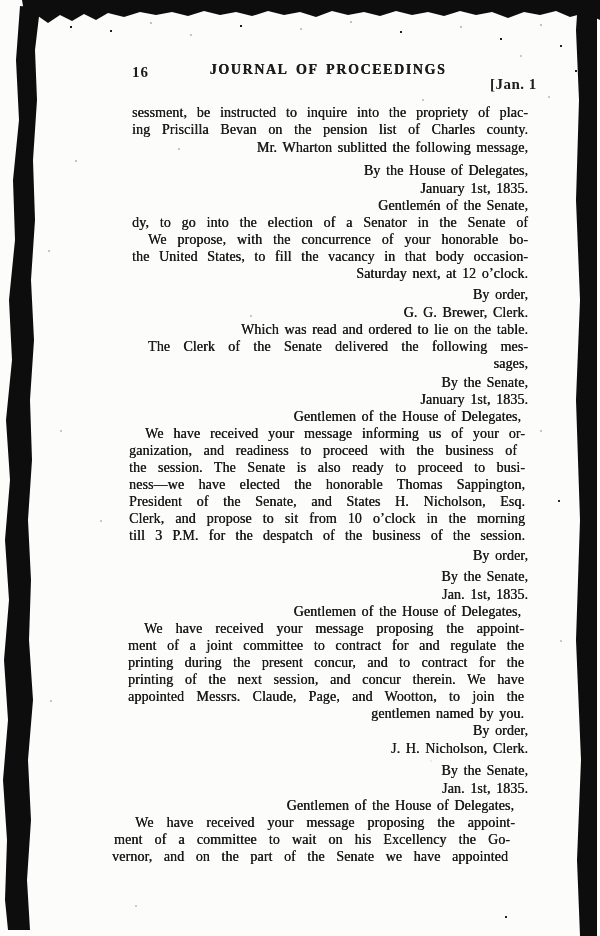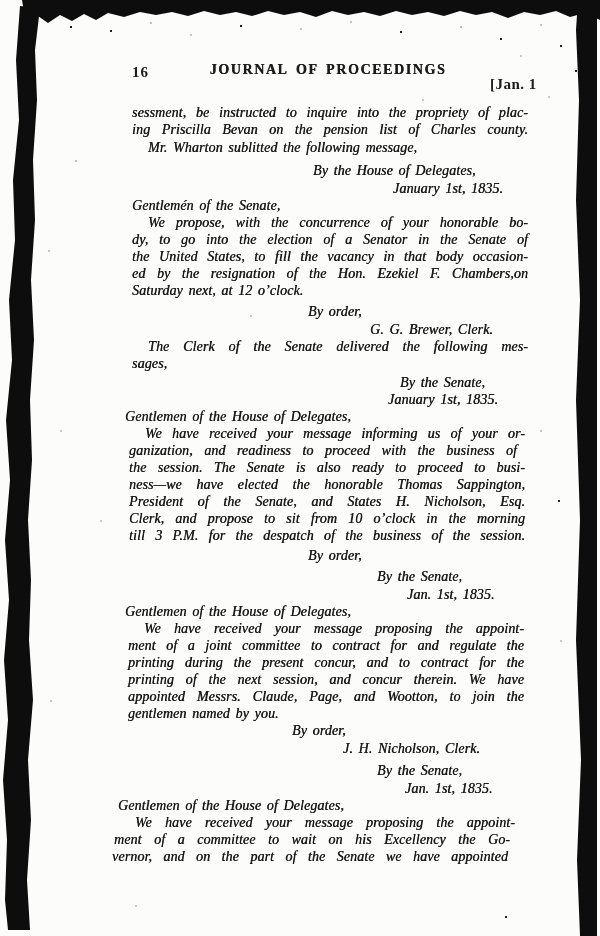--- a/index.html
+++ b/index.html
@@ -23,31 +23,31 @@
     font-weight:bold;font-size:14px;letter-spacing:1.6px;word-spacing:3px;
     text-shadow:0.3px 0 0 currentColor;
   }
   .datemark{
     position:absolute;left:490px;top:76px;
     font-weight:bold;font-size:15px;letter-spacing:0.5px;
   }
 
   
   .text-block{
-    position:absolute;left:132px;top:104px;width:396px;font-style:italic;
+    position:absolute;left:132px;top:104px;width:396px;
   }
   .line{
     height:17px;line-height:17px;font-size:14px;
     white-space:normal;color:#1b1b1b;
     text-shadow:0.35px 0 0 currentColor;
     letter-spacing:0.1px;
   }
   .line.j,.line.ij{text-align:justify;text-align-last:justify;}
   .line.ij,.line.il{text-indent:16px;}
-  .line.l,.line.il,.line.p{text-align:left;word-spacing:2px;}
+  .line.l,.line.il,.line.p{text-align:right;word-spacing:2px;}
 
   
   .speckles{
     position:absolute;left:0;top:0;width:2px;height:2px;background:transparent;
     box-shadow:
       70px 26px 0 0 #171717, 110px 30px 0 0 #222, 150px 22px 0 -0.5px #111,
       190px 34px 0 -0.5px #222, 240px 25px 0 0 #1a1a1a, 300px 28px 0 -0.5px #222,
       350px 21px 0 -0.5px #111, 400px 31px 0 0 #222, 460px 26px 0 -0.5px #111,
       500px 38px 0 0 #1a1a1a, 540px 24px 0 -0.5px #111, 560px 45px 0 0 #222,
       520px 55px 0 -0.5px #333, 575px 70px 0 0 #222, 548px 96px 0 -0.5px #333,
@@ -80,27 +80,27 @@
     <span class="datemark">[Jan. 1</span>
   </header>
 
   <main id="text-block" class="text-block">
       <div class="line j">sessment, be instructed to inquire into the propriety of plac-</div>
       <div class="line j">ing Priscilla Bevan on the pension list of Charles county.</div>
       <div class="line il" style="margin-top: 1px;">Mr. Wharton sublitted the following message,</div>
       <div class="line p" style="margin-left: 181px; margin-top: 6px;">By the House of Delegates,</div>
       <div class="line p" style="margin-left: 261px; margin-top: 1px;">January 1st, 1835.</div>
       <div class="line l">Gentlemén of the Senate,</div>
+      <div class="line j">dy, to go into the election of a Senator in the Senate of</div>
       <div class="line ij">We propose, with the concurrence of your honorable bo-</div>
-      <div class="line j">dy, to go into the election of a Senator in the Senate of</div>
       <div class="line j">the United States, to fill the vacancy in that body occasion-</div>
-      <div class="line j">ed by the resignation of the Hon. Ezekiel F. Chambers,on</div>
       <div class="line l">Saturday next, at 12 o’clock.</div>
       <div class="line p" style="margin-left: 176px; margin-top: 4px;">By order,</div>
       <div class="line p" style="margin-left: 238px; margin-top: 1px;">G. G. Brewer, Clerk.</div>
+      <div class="line il">Which was read and ordered to lie on the table.</div>
       <div class="line ij">The Clerk of the Senate delivered the following mes-</div>
       <div class="line l">sages,</div>
       <div class="line p" style="margin-left: 268px; margin-top: 2px;">By the Senate,</div>
       <div class="line p" style="margin-left: 256px;">January 1st, 1835.</div>
       <div class="line l" style="margin-left: -7px; margin-right: 7px;">Gentlemen of the House of Delegates,</div>
       <div class="line ij" style="margin-left: -3px; margin-right: 3px;">We have received your message informing us of your or-</div>
       <div class="line j" style="margin-left: -3px; margin-right: 11px;">ganization, and readiness to proceed with the business of</div>
       <div class="line j" style="margin-left: -3px; margin-right: 3px;">the session. The Senate is also ready to proceed to busi-</div>
       <div class="line j" style="margin-left: -3px; margin-right: 3px;">ness—we have elected the honorable Thomas Sappington,</div>
       <div class="line j" style="margin-left: -3px; margin-right: 3px;">President of the Senate, and States H. Nicholson, Esq.</div>

